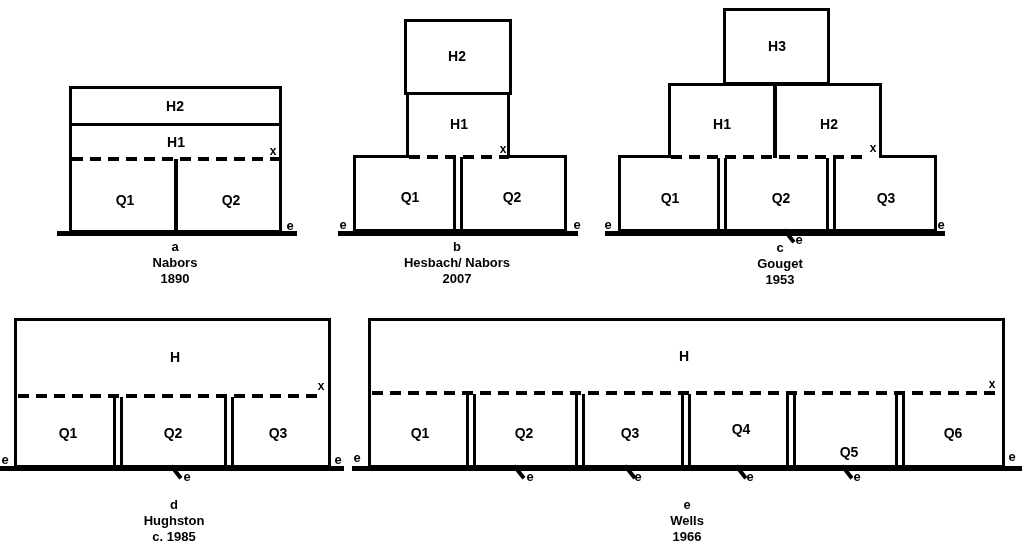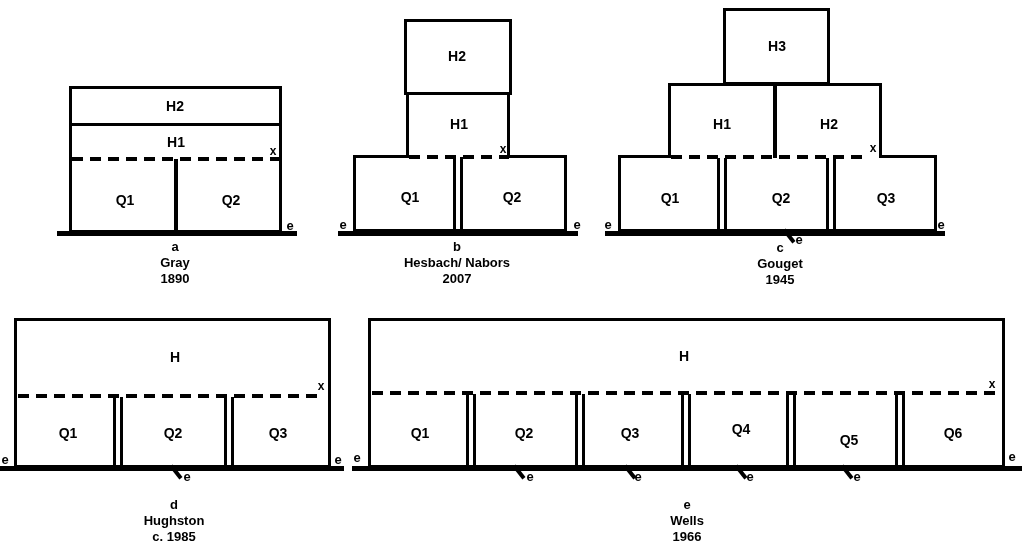--- a/index.html
+++ b/index.html
@@ -36,21 +36,21 @@
     <div class="vl" style="left:174px;top:159px;height:74px;"></div>
     <div class="gnd" style="left:57px;top:231px;width:240px;"></div>
     <div class="lbl" style="left:175px;top:106px;">H2</div>
     <div class="lbl" style="left:176px;top:142px;">H1</div>
     <div class="lbl" style="left:125px;top:200px;">Q1</div>
     <div class="lbl" style="left:231px;top:200px;">Q2</div>
     <div class="lbl sm" style="left:273px;top:151px;">x</div>
     <div class="lbl em" style="left:290px;top:225px;">e</div>
     <div class="cap" style="left:175px;top:239px;">
       <div>a</div>
-      <div>Gray</div>
+      <div>Nabors</div>
       <div>1890</div>
     </div>
   </div>
 
   <div class="fig">
     <div class="box" style="left:404px;top:19px;width:108px;height:76px;"></div>
     <div class="box sidesOnly" style="left:406px;top:94px;width:104px;height:64px;"></div>
     <div class="box noTop" style="left:353px;top:155px;width:214px;height:77px;"></div>
     <div class="hl" style="left:353px;top:155px;width:56px;"></div>
     <div class="hl" style="left:509px;top:155px;width:58px;"></div>
@@ -89,21 +89,21 @@
     <div class="lbl" style="left:670px;top:198px;">Q1</div>
     <div class="lbl" style="left:781px;top:198px;">Q2</div>
     <div class="lbl" style="left:886px;top:198px;">Q3</div>
     <div class="lbl sm" style="left:873px;top:148px;">x</div>
     <div class="lbl em" style="left:608px;top:224px;">e</div>
     <div class="lbl em" style="left:941px;top:224px;">e</div>
     <div class="lbl em" style="left:799px;top:239px;">e</div>
     <div class="cap" style="left:780px;top:240px;">
       <div>c</div>
       <div>Gouget</div>
-      <div>1945</div>
+      <div>1953</div>
     </div>
   </div>
 
   <div class="fig">
     <div class="box" style="left:14px;top:318px;width:317px;height:150px;"></div>
     <div class="dash" style="left:18px;top:394px;width:306px;"></div>
     <div class="vd" style="left:113px;top:397px;height:71px;"></div>
     <div class="vd" style="left:224px;top:397px;height:71px;"></div>
     <div class="gnd" style="left:0px;top:466px;width:344px;"></div>
     <div class="tick" style="left:174px;top:464px;"></div>
@@ -133,21 +133,21 @@
     <div class="gnd" style="left:352px;top:466px;width:670px;"></div>
     <div class="tick" style="left:517px;top:464px;"></div>
     <div class="tick" style="left:628px;top:464px;"></div>
     <div class="tick" style="left:739px;top:464px;"></div>
     <div class="tick" style="left:845px;top:464px;"></div>
     <div class="lbl" style="left:684px;top:356px;">H</div>
     <div class="lbl" style="left:420px;top:433px;">Q1</div>
     <div class="lbl" style="left:524px;top:433px;">Q2</div>
     <div class="lbl" style="left:630px;top:433px;">Q3</div>
     <div class="lbl" style="left:741px;top:429px;">Q4</div>
-    <div class="lbl" style="left:849px;top:440px;">Q5</div>
+    <div class="lbl" style="left:849px;top:452px;">Q5</div>
     <div class="lbl" style="left:953px;top:433px;">Q6</div>
     <div class="lbl sm" style="left:992px;top:384px;">x</div>
     <div class="lbl em" style="left:357px;top:457px;">e</div>
     <div class="lbl em" style="left:1012px;top:456px;">e</div>
     <div class="lbl em" style="left:530px;top:476px;">e</div>
     <div class="lbl em" style="left:638px;top:476px;">e</div>
     <div class="lbl em" style="left:750px;top:476px;">e</div>
     <div class="lbl em" style="left:857px;top:476px;">e</div>
     <div class="cap" style="left:687px;top:497px;">
       <div>e</div>

